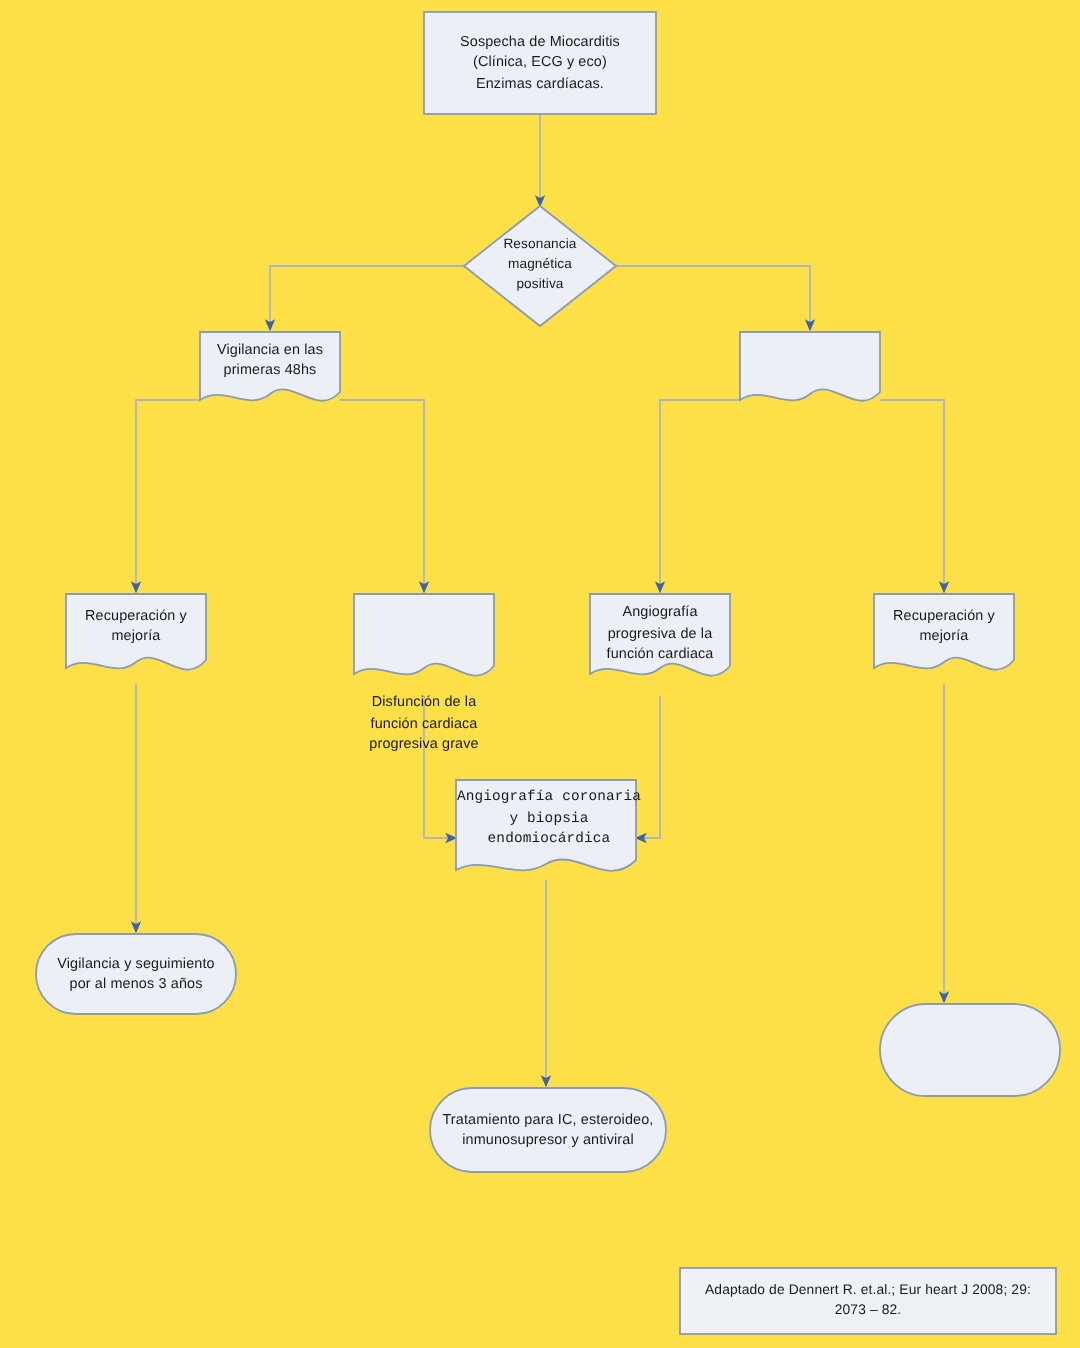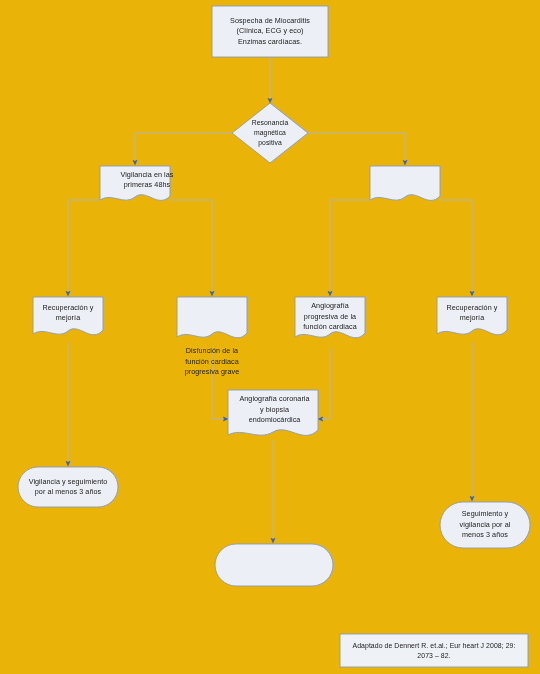--- a/index.html
+++ b/index.html
@@ -7,21 +7,21 @@
     padding: 0;
     background: #ffffff;
   }
   body {
     font-family: "Liberation Sans", sans-serif;
   }
   #canvas {
     position: relative;
     width: 540px;
     height: 674px;
-    background: #eab308;
+    background: #fde047;
     overflow: hidden;
   }
   svg.layer {
     position: absolute;
     left: 0;
     top: 0;
     width: 540px;
     height: 674px;
   }
   .node-text {
@@ -109,46 +109,45 @@
   </svg>
 
   <div class="node-text" style="left:212px; top:6px; width:116px; height:51px;">Sospecha de Miocarditis
 (Clínica, ECG y eco)
 Enzimas cardíacas.</div>
 
   <div class="node-text small" style="left:232px; top:108px; width:76px; height:50px;">Resonancia
 magnética
 positiva</div>
 
-  <div class="node-text" style="left:100px; top:166px; width:70px; height:28px;margin-left:12px;">Vigilancia en las
+  <div class="node-text" style="left:100px; top:166px; width:70px; height:28px;">Vigilancia en las
 primeras 48hs</div>
 
 
   <div class="node-text" style="left:33px; top:299px; width:70px; height:28px;">Recuperación y
 mejoría</div>
 
   <div class="node-text" style="left:177px; top:299px; width:70px; height:36px;margin-top:45px;">Disfunción de la
 función cardiaca
 progresiva grave</div>
 
   <div class="node-text" style="left:295px; top:299px; width:70px; height:36px;">Angiografía
 progresiva de la
 función cardiaca</div>
 
   <div class="node-text" style="left:437px; top:299px; width:70px; height:28px;">Recuperación y
 mejoría</div>
 
-  <div class="node-text" style="left:228px; top:392px; width:93px; height:36px;">Angiografía coronaria
+  <div class="node-text" style="left:228px; top:392px; width:93px; height:36px;font-family:Liberation Mono, monospace;">Angiografía coronaria
 y biopsia
 endomiocárdica</div>
 
   <div class="node-text" style="left:18px; top:467px; width:100px; height:40px;">Vigilancia y seguimiento
 por al menos 3 años</div>
 
+  <div class="node-text" style="left:215px; top:544px; width:118px; height:42px;">Tratamiento para IC, esteroideo,
+inmunosupresor y antiviral</div>
 
-  <div class="node-text" style="left:440px; top:502px; width:90px; height:46px;">Seguimiento y
-vigilancia por al
-menos 3 años</div>
 
   <div class="node-text cite" style="left:340px; top:634px; width:188px; height:33px;">Adaptado de Dennert R. et.al.; Eur heart J 2008; 29:
 2073 – 82.</div>
 
 </div>
 
 </body></html>

